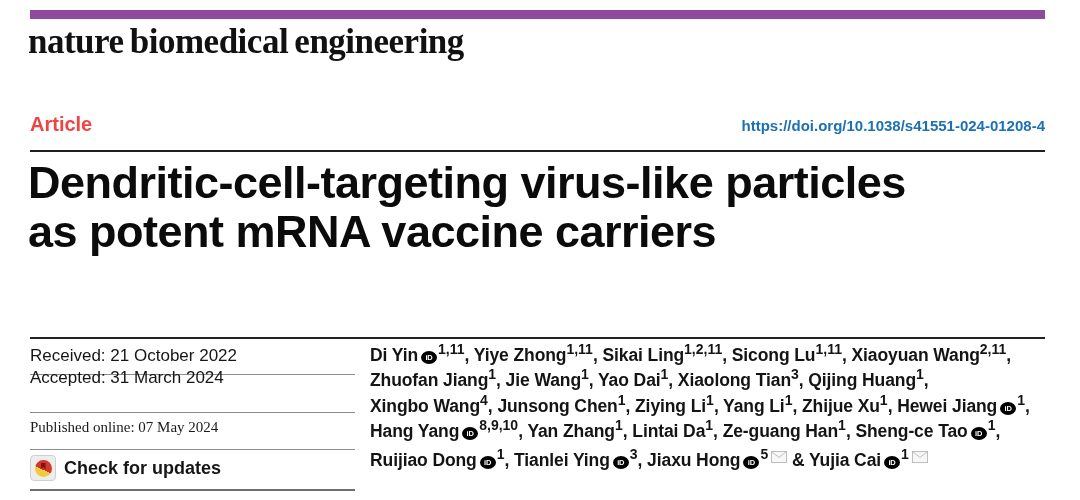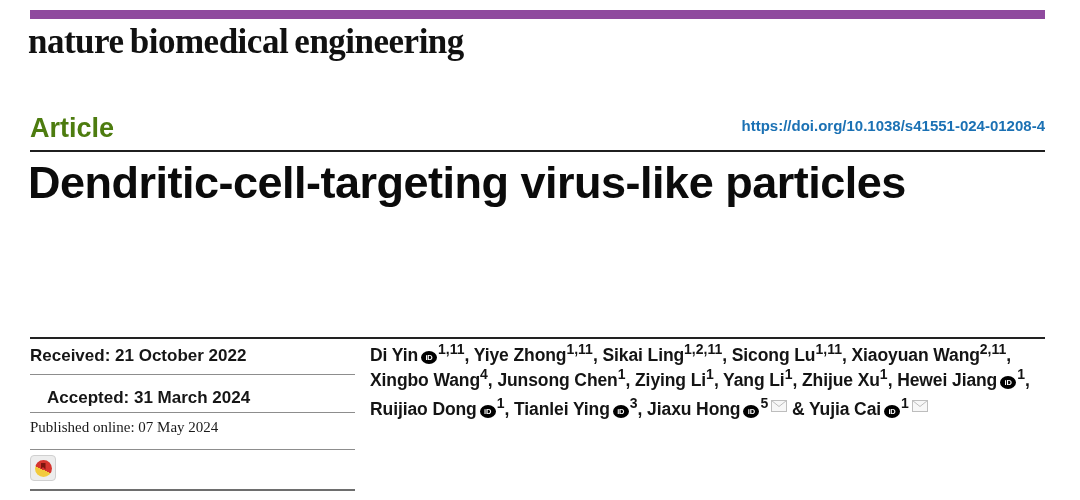--- a/index.html
+++ b/index.html
@@ -14,21 +14,21 @@
     background:#8f4a9e;
   }
   .journal-logo {
     position:absolute; left:28px; top:22px;
     font-family:"Liberation Serif", serif; font-weight:700;
     font-size:35px; letter-spacing:-0.5px; word-spacing:-2px; color:#111111;
     white-space:nowrap;
   }
   .article-type {
     position:absolute; left:30px; top:113px;
-    font-size:27px; font-weight:700; color:#4d7c0f;
+    font-size:20px; font-weight:700; color:#ef4444;
   }
   .doi-link {
     position:absolute; right:35px; top:117px;
     font-size:15px; font-weight:700; color:#1b71b4;
     text-decoration:none; white-space:nowrap;
   }
   .rule-dark-top {
     position:absolute; left:30px; top:150px; width:1015px; height:2px;
     background:#1f1f1f;
   }
@@ -41,24 +41,24 @@
     position:absolute; left:30px; top:337px; width:1015px; height:2px;
     background:#222222;
   }
   .meta-rule { position:absolute; left:30px; width:325px; height:1px; background:#8d8d8d; }
   .meta-rule.r1 { top:374px; }
   .meta-rule.r2 { top:412px; }
   .meta-rule.r3 { top:449px; }
   .meta-rule.bottom { top:489px; height:2px; background:#6e6e6e; }
   .meta-row {
     position:absolute; left:30px; width:325px; white-space:nowrap;
-    font-size:17px; font-weight:700; color:#161616;
+    font-size:17px; font-weight:400; color:#161616;
   }
   .meta-row.received { top:346px; }
-  .meta-row.accepted { top:388px;margin-left:17px; }
+  .meta-row.accepted { top:368px; }
   .meta-row.published {
     top:419px; font-family:"Liberation Serif", serif;
     font-weight:400; font-size:15px; color:#1a1a1a;
   }
   .check-updates {
     position:absolute; left:30px; top:455px; display:flex; align-items:center;
     gap:8px; font-size:18px; font-weight:700; color:#161616; cursor:pointer;
   }
   .crossmark {
     width:26px; height:26px; background:#ededed; border:1px solid #d0d0d0;
@@ -103,20 +103,21 @@
   <div class="journal-logo">nature biomedical engineering</div>
 
   <div class="article-type">Article</div>
 
   <a class="doi-link" href="#">https://doi.org/10.1038/s41551-024-01208-4</a>
 
   <div class="rule-dark-top"></div>
 
   <h1 class="article-title">
     <div>Dendritic-cell-targeting virus-like particles</div>
+    <div>as potent mRNA vaccine carriers</div>
   </h1>
 
   <div class="rule-dark-mid"></div>
 
   <div class="meta-row received">
     <span>Received:</span>
     <span>21 October 2022</span>
   </div>
   <div class="meta-rule r1"></div>
 
@@ -131,26 +132,29 @@
     <span>07 May 2024</span>
   </div>
   <div class="meta-rule r3"></div>
 
   <div class="check-updates">
     <span class="crossmark">
       <span class="cm-circle">
         <span class="cm-bookmark"></span>
       </span>
     </span>
+    <span>Check for updates</span>
   </div>
   <div class="meta-rule bottom"></div>
 
   <div class="author-block">
       <div class="author-line"><span>Di Yin<span class="orcid-icon">iD</span><sup>1,11</sup></span>, <span>Yiye Zhong<sup>1,11</sup></span>, <span>Sikai Ling<sup>1,2,11</sup></span>, <span>Sicong Lu<sup>1,11</sup></span>, <span>Xiaoyuan Wang<sup>2,11</sup></span>,</div>
+      <div class="author-line"><span>Zhuofan Jiang<sup>1</sup></span>, <span>Jie Wang<sup>1</sup></span>, <span>Yao Dai<sup>1</sup></span>, <span>Xiaolong Tian<sup>3</sup></span>, <span>Qijing Huang<sup>1</sup></span>,</div>
       <div class="author-line"><span>Xingbo Wang<sup>4</sup></span>, <span>Junsong Chen<sup>1</sup></span>, <span>Ziying Li<sup>1</sup></span>, <span>Yang Li<sup>1</sup></span>, <span>Zhijue Xu<sup>1</sup></span>, <span>Hewei Jiang<span class="orcid-icon">iD</span><sup>1</sup></span>,</div>
+      <div class="author-line"><span>Hang Yang<span class="orcid-icon">iD</span><sup>8,9,10</sup></span>, <span>Yan Zhang<sup>1</sup></span>, <span>Lintai Da<sup>1</sup></span>, <span>Ze-guang Han<sup>1</sup></span>, <span>Sheng-ce Tao<span class="orcid-icon">iD</span><sup>1</sup></span>,</div>
       <div class="author-line"><span>Ruijiao Dong<span class="orcid-icon">iD</span><sup>1</sup></span>, <span>Tianlei Ying<span class="orcid-icon">iD</span><sup>3</sup></span>, <span>Jiaxu Hong<span class="orcid-icon">iD</span><sup>5</sup><span class="email-icon"><svg width="16" height="12" viewBox="0 0 16 12">
               <rect x="0.5" y="0.5" width="15" height="11" fill="#f7f7f7" stroke="#bdbdbd"></rect>
               <path d="M0.5 0.5 L8 6.5 L15.5 0.5" fill="none" stroke="#bdbdbd"></path>
             </svg></span></span> &amp; <span>Yujia Cai<span class="orcid-icon">iD</span><sup>1</sup><span class="email-icon"><svg width="16" height="12" viewBox="0 0 16 12">
               <rect x="0.5" y="0.5" width="15" height="11" fill="#f7f7f7" stroke="#bdbdbd"></rect>
               <path d="M0.5 0.5 L8 6.5 L15.5 0.5" fill="none" stroke="#bdbdbd"></path>
             </svg></span></span></div>
     </div>
 
 </div>

